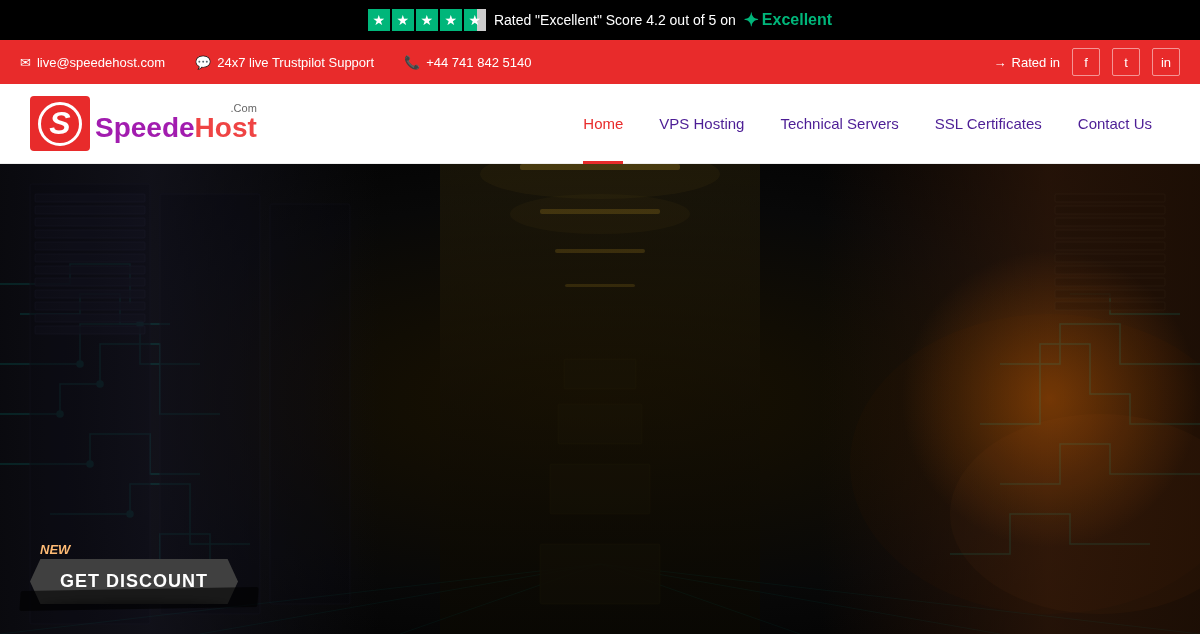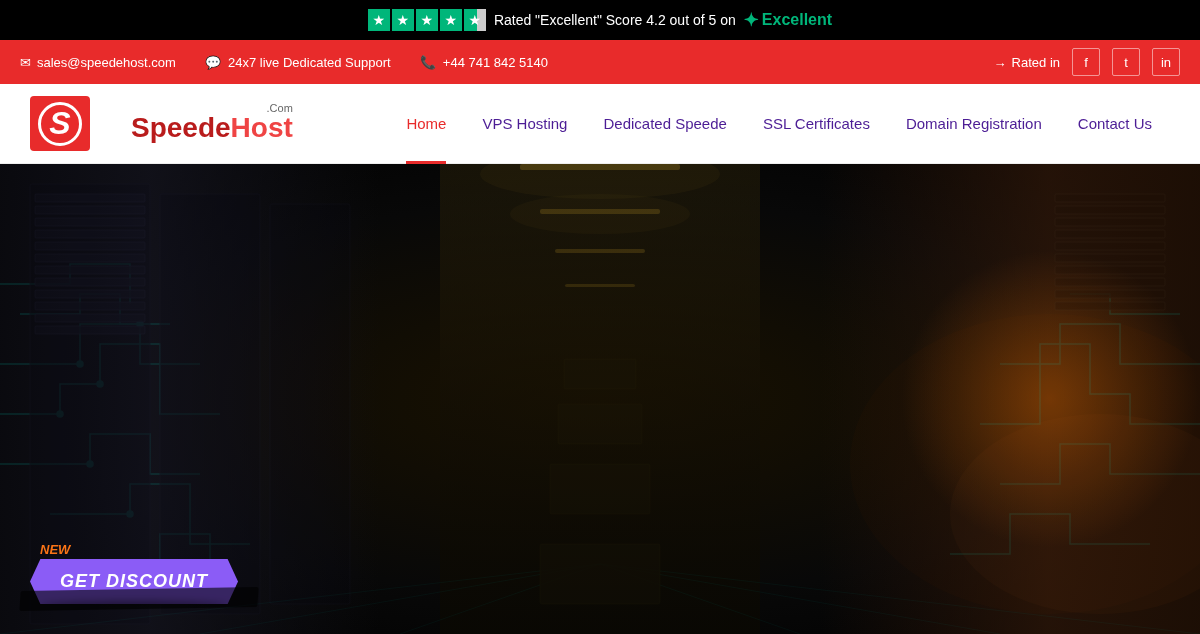--- a/index.html
+++ b/index.html
@@ -131,21 +131,20 @@
       width: 44px;
       height: 44px;
       display: flex;
       align-items: center;
       justify-content: center;
     }
     .logo-text {
       display: flex;
       flex-direction: column;
       line-height: 1;
-      margin-left: 36px;
     }
     .logo-main {
       font-size: 28px;
       font-weight: bold;
       color: #222;
     }
     .logo-com {
       font-size: 11px;
       color: #666;
       text-align: right;
@@ -264,34 +263,33 @@
     }
 
     
     .discount-badge {
       position: absolute;
       bottom: 30px;
       left: 30px;
       z-index: 20;
     }
     .new-label {
-      color: #f97316;
+      color: #fdba74;
       font-size: 13px;
       font-weight: bold;
       font-style: italic;
       text-transform: uppercase;
       margin-bottom: 2px;
       margin-left: 10px;
     }
     .discount-btn {
-      background: #8b5cf6;
+      background: #404040;
       color: #fff;
       font-size: 18px;
       font-weight: bold;
-      font-style: italic;
       text-transform: uppercase;
       padding: 12px 30px;
       border-radius: 3px;
       position: relative;
       cursor: pointer;
       display: inline-block;
       letter-spacing: 1px;
       clip-path: polygon(5% 0%, 95% 0%, 100% 50%, 95% 100%, 5% 100%, 0% 50%);
       text-align: right;
     }
@@ -333,25 +331,25 @@
   <div class="trustpilot-logo">
     <span class="tp-star">✦</span>
     <span>Excellent</span>
   </div>
 </div>
 
 <div class="contact-bar">
   <div class="contact-left">
     <div class="contact-item">
       <span>✉</span>
-      <span>sales@speedehost.com</span>
+      <span>live@speedehost.com</span>
     </div>
     <div class="contact-item">
       <span>💬</span>
-      <span>24x7 live Dedicated Support</span>
+      <span>24x7 live Trustpilot Support</span>
     </div>
     <div class="contact-item">
       <span>📞</span>
       <span>+44 741 842 5140</span>
     </div>
   </div>
   <div class="contact-right">
     <a class="sign-in" href="#">
       <span>→</span>
       <span>Rated in</span>
@@ -363,30 +361,29 @@
 </div>
 
 <div class="nav-bar">
   <div class="logo">
     <div class="logo-box">
       <div class="logo-s">S</div>
     </div>
     <div class="logo-text">
       <div class="logo-com">.Com</div>
       <div class="logo-main">
-        <span style="color:#b91c1c;">Speede</span><span style="color:#ef4444;">Host</span>
+        <span style="color:#a21caf;">Speede</span><span style="color:#ef4444;">Host</span>
       </div>
     </div>
   </div>
   <nav>
     <a class="nav-item active" href="#">Home</a>
     <a class="nav-item" href="#">VPS Hosting</a>
-    <a class="nav-item" href="#">Dedicated Speede</a>
+    <a class="nav-item" href="#">Technical Servers</a>
     <a class="nav-item" href="#">SSL Certificates</a>
-    <a class="nav-item" href="#">Domain Registration</a>
     <a class="nav-item" href="#">Contact Us</a>
   </nav>
 </div>
 
 <div class="hero">
   <div class="hero-bg"></div>
 
   <div class="datacenter-visual">
 
     <div class="rack-left"></div>

